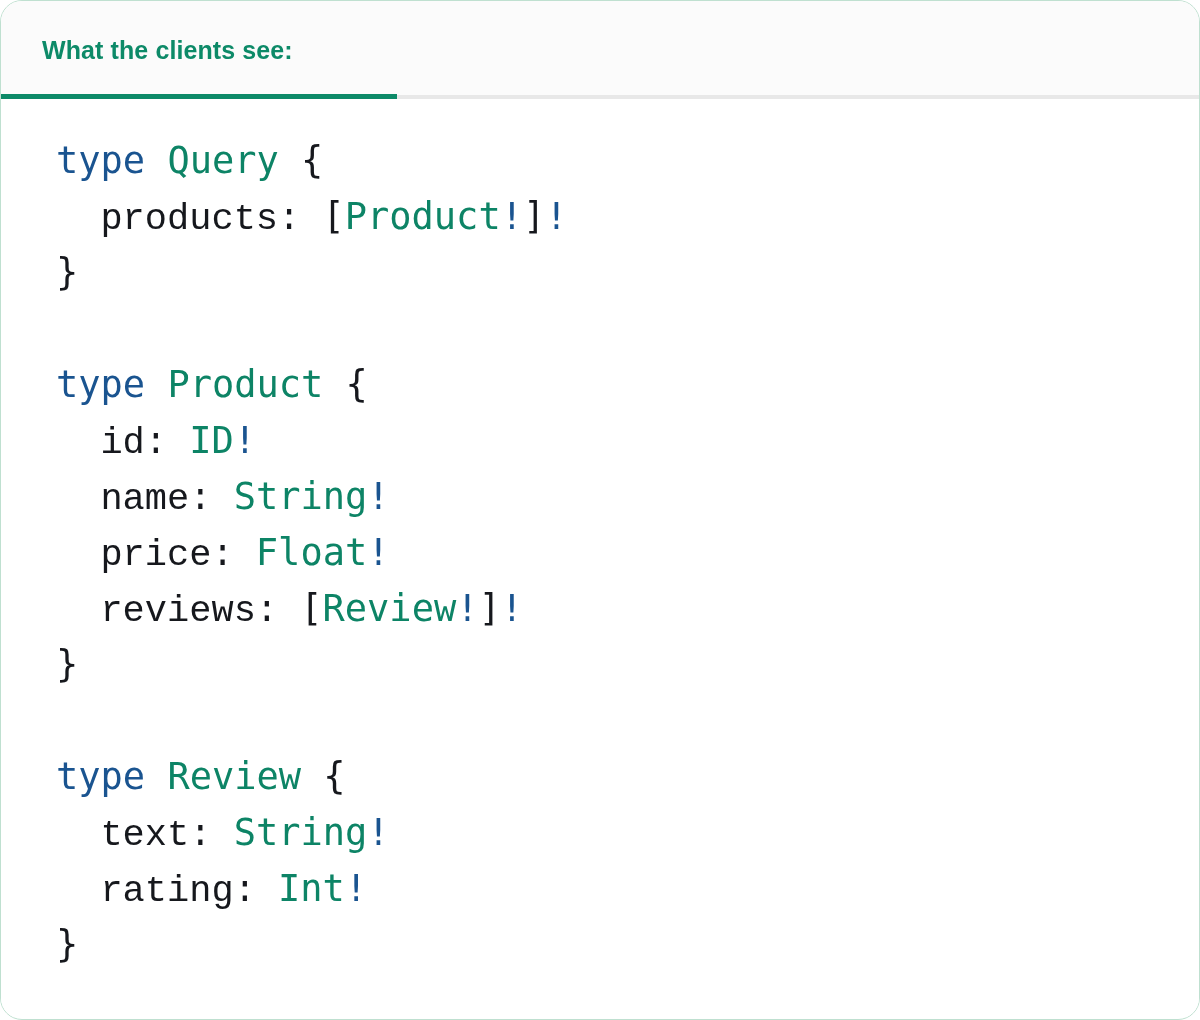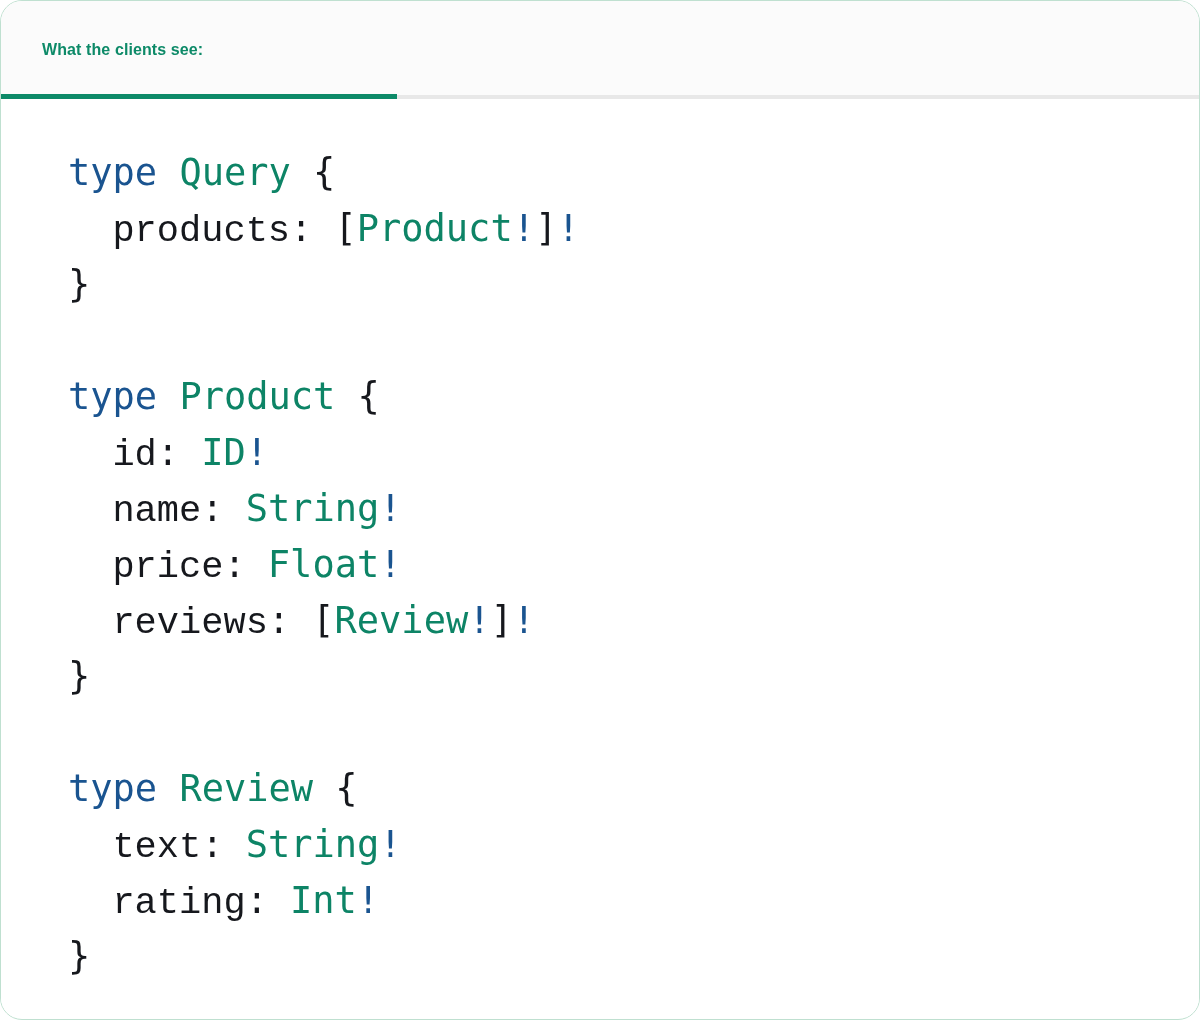--- a/index.html
+++ b/index.html
@@ -48,21 +48,21 @@
     box-sizing: border-box;
     padding: 0 0 0 41px;
     display: flex;
     align-items: center;
     background: transparent;
     border: 0;
     cursor: pointer;
     font-family: "Liberation Sans", sans-serif;
   }
   .tab-label {
-    font-size: 16px;
+    font-size: 25px;
     font-weight: 600;
     letter-spacing: 0.1px;
     color: #0d8a68;
     line-height: 1;
     white-space: nowrap;
   }
   .tab-underline {
     position: absolute;
     left: 0;
     bottom: 0;
@@ -74,21 +74,21 @@
 
   
   .code-area {
     position: relative;
     background: #ffffff;
     padding: 34px 0 0 0;
     height: 918px;
     box-sizing: border-box;
   }
   .code {
-    margin: 12px;
+    margin: 0;
     padding: 0 0 0 55px;
     font-family: "DejaVu Sans Mono", monospace;
     font-size: 37px;
     line-height: 56px;
     white-space: pre;
     color: #16181d;
     letter-spacing: 0;
   }
   .code .ln { display: block; height: 56px; }
   .kw   { color: #1a5490; }

